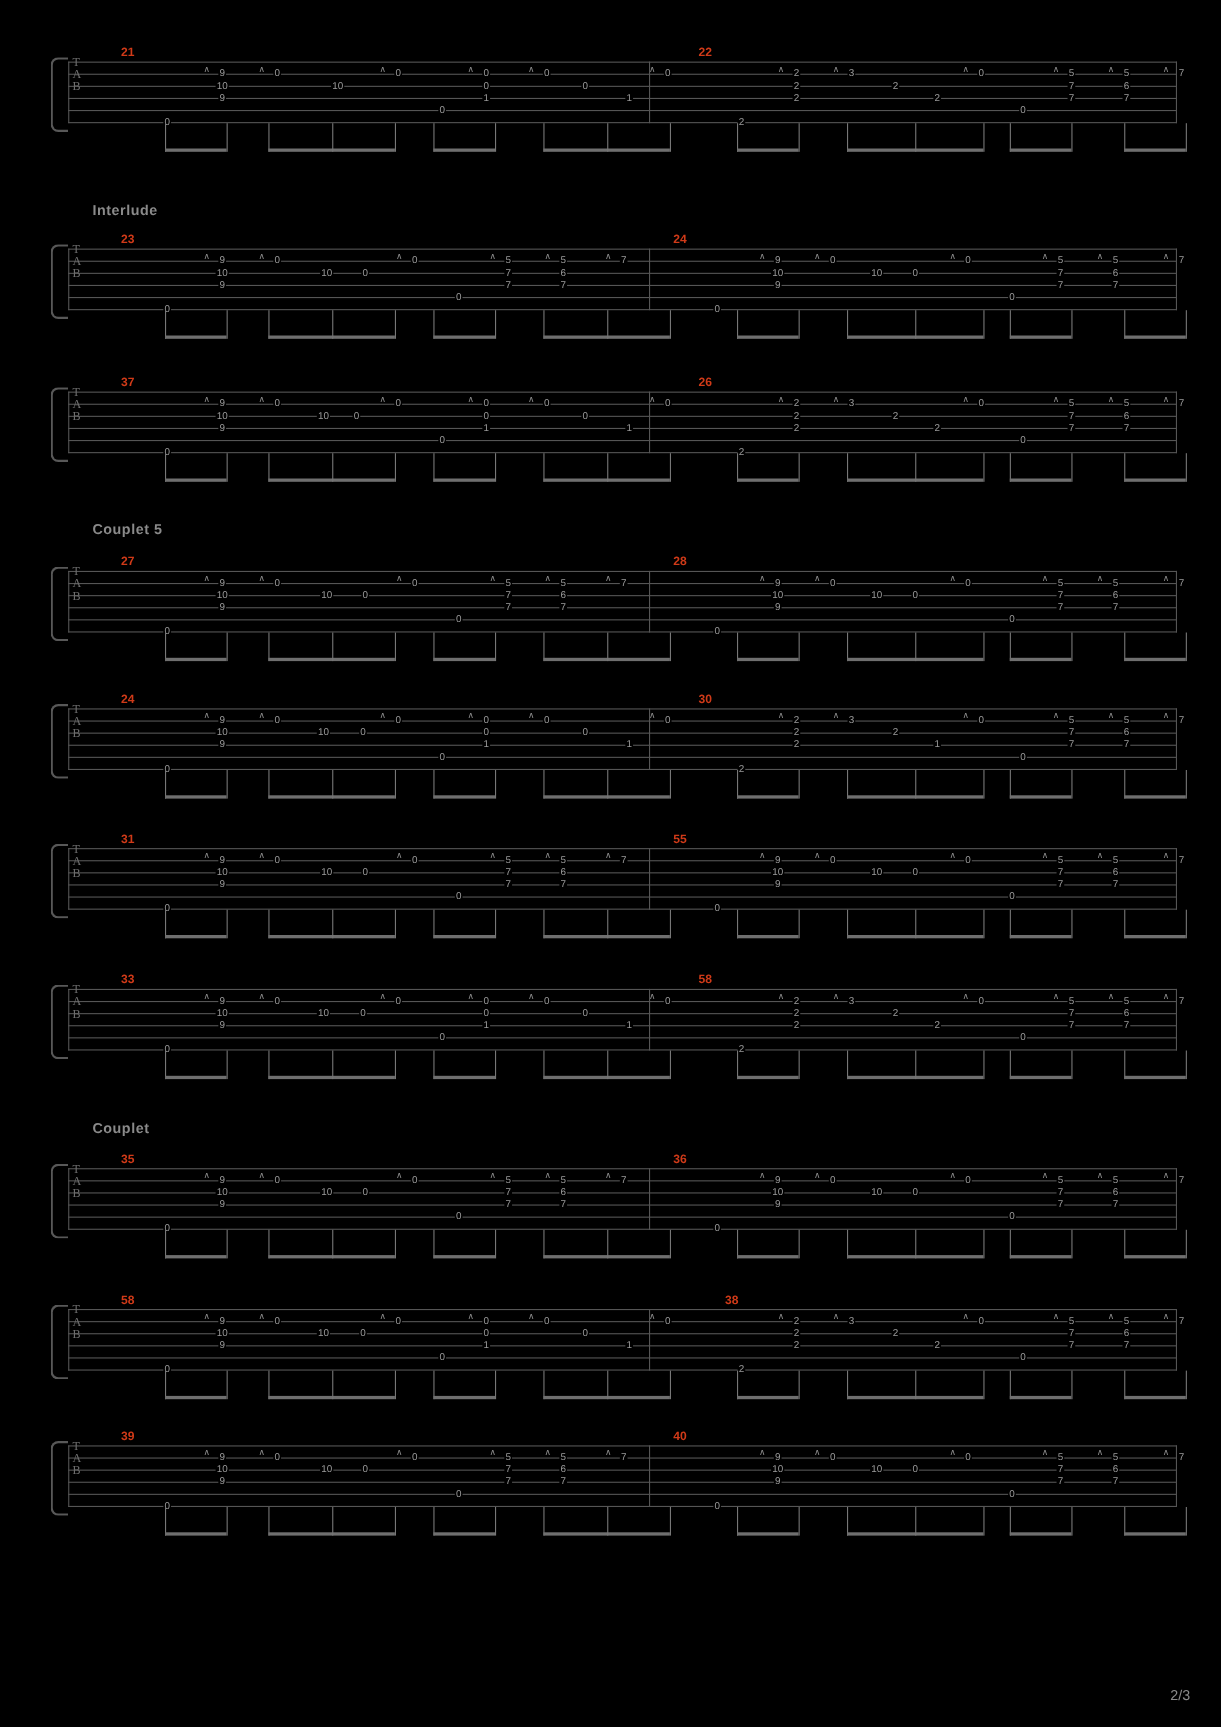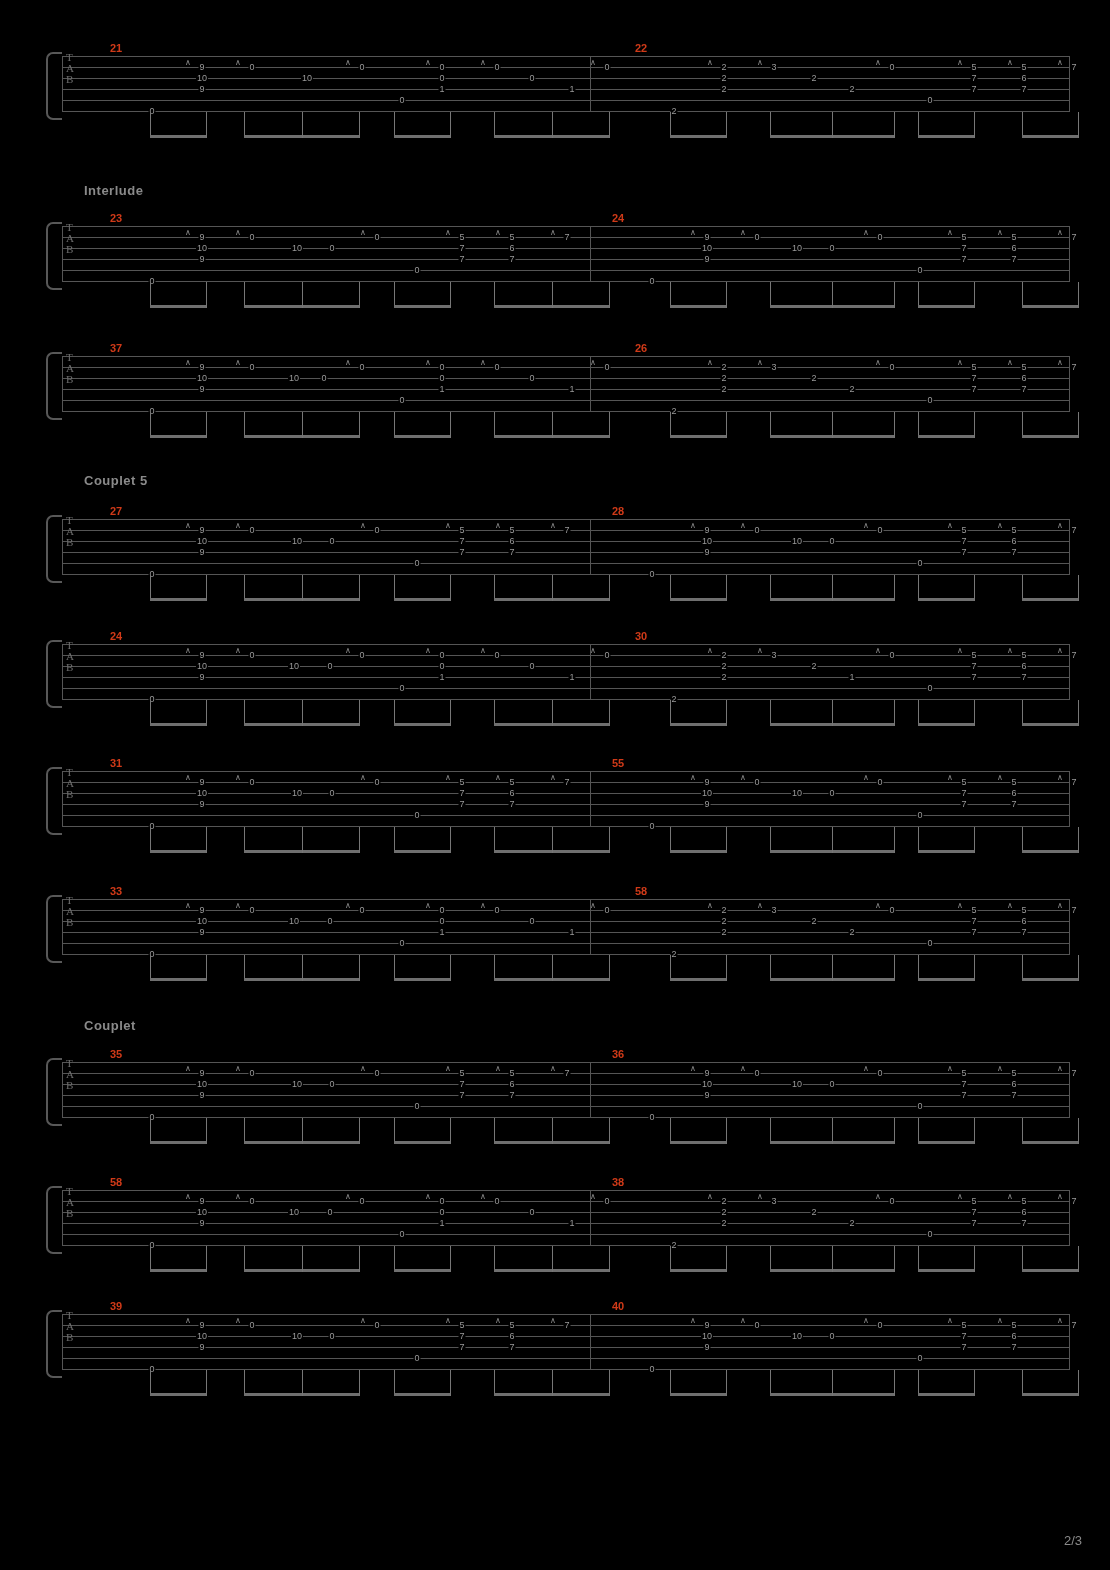--- a/index.html
+++ b/index.html
@@ -889,21 +889,21 @@
           <div class="barline" style="left: 0px;"></div>
           <div class="barline" style="left: 528px;"></div>
           <div class="barline" style="left: 1007px;"></div>
         </div>
         <div class="tabclef">
           <span>T</span>
           <span>A</span>
           <span>B</span>
         </div>
         <div class="measure-num" style="left: 70px; top: 0px;">58</div>
-        <div class="measure-num" style="left: 572px; top: 0px;">38</div>
+        <div class="measure-num" style="left: 619px; top: 0px;">38</div>
         <div class="fret" style="left: 162px; top: 25px;">9</div>
         <div class="accent" style="left: 148px; top: 21px;">∧</div>
         <div class="fret" style="left: 162px; top: 36px;">10</div>
         <div class="fret" style="left: 162px; top: 47px;">9</div>
         <div class="fret" style="left: 112px; top: 69px;">0</div>
         <div class="fret" style="left: 212px; top: 25px;">0</div>
         <div class="accent" style="left: 198px; top: 21px;">∧</div>
         <div class="fret" style="left: 254px; top: 36px;">10</div>
         <div class="fret" style="left: 290px; top: 36px;">0</div>
         <div class="fret" style="left: 322px; top: 25px;">0</div>

